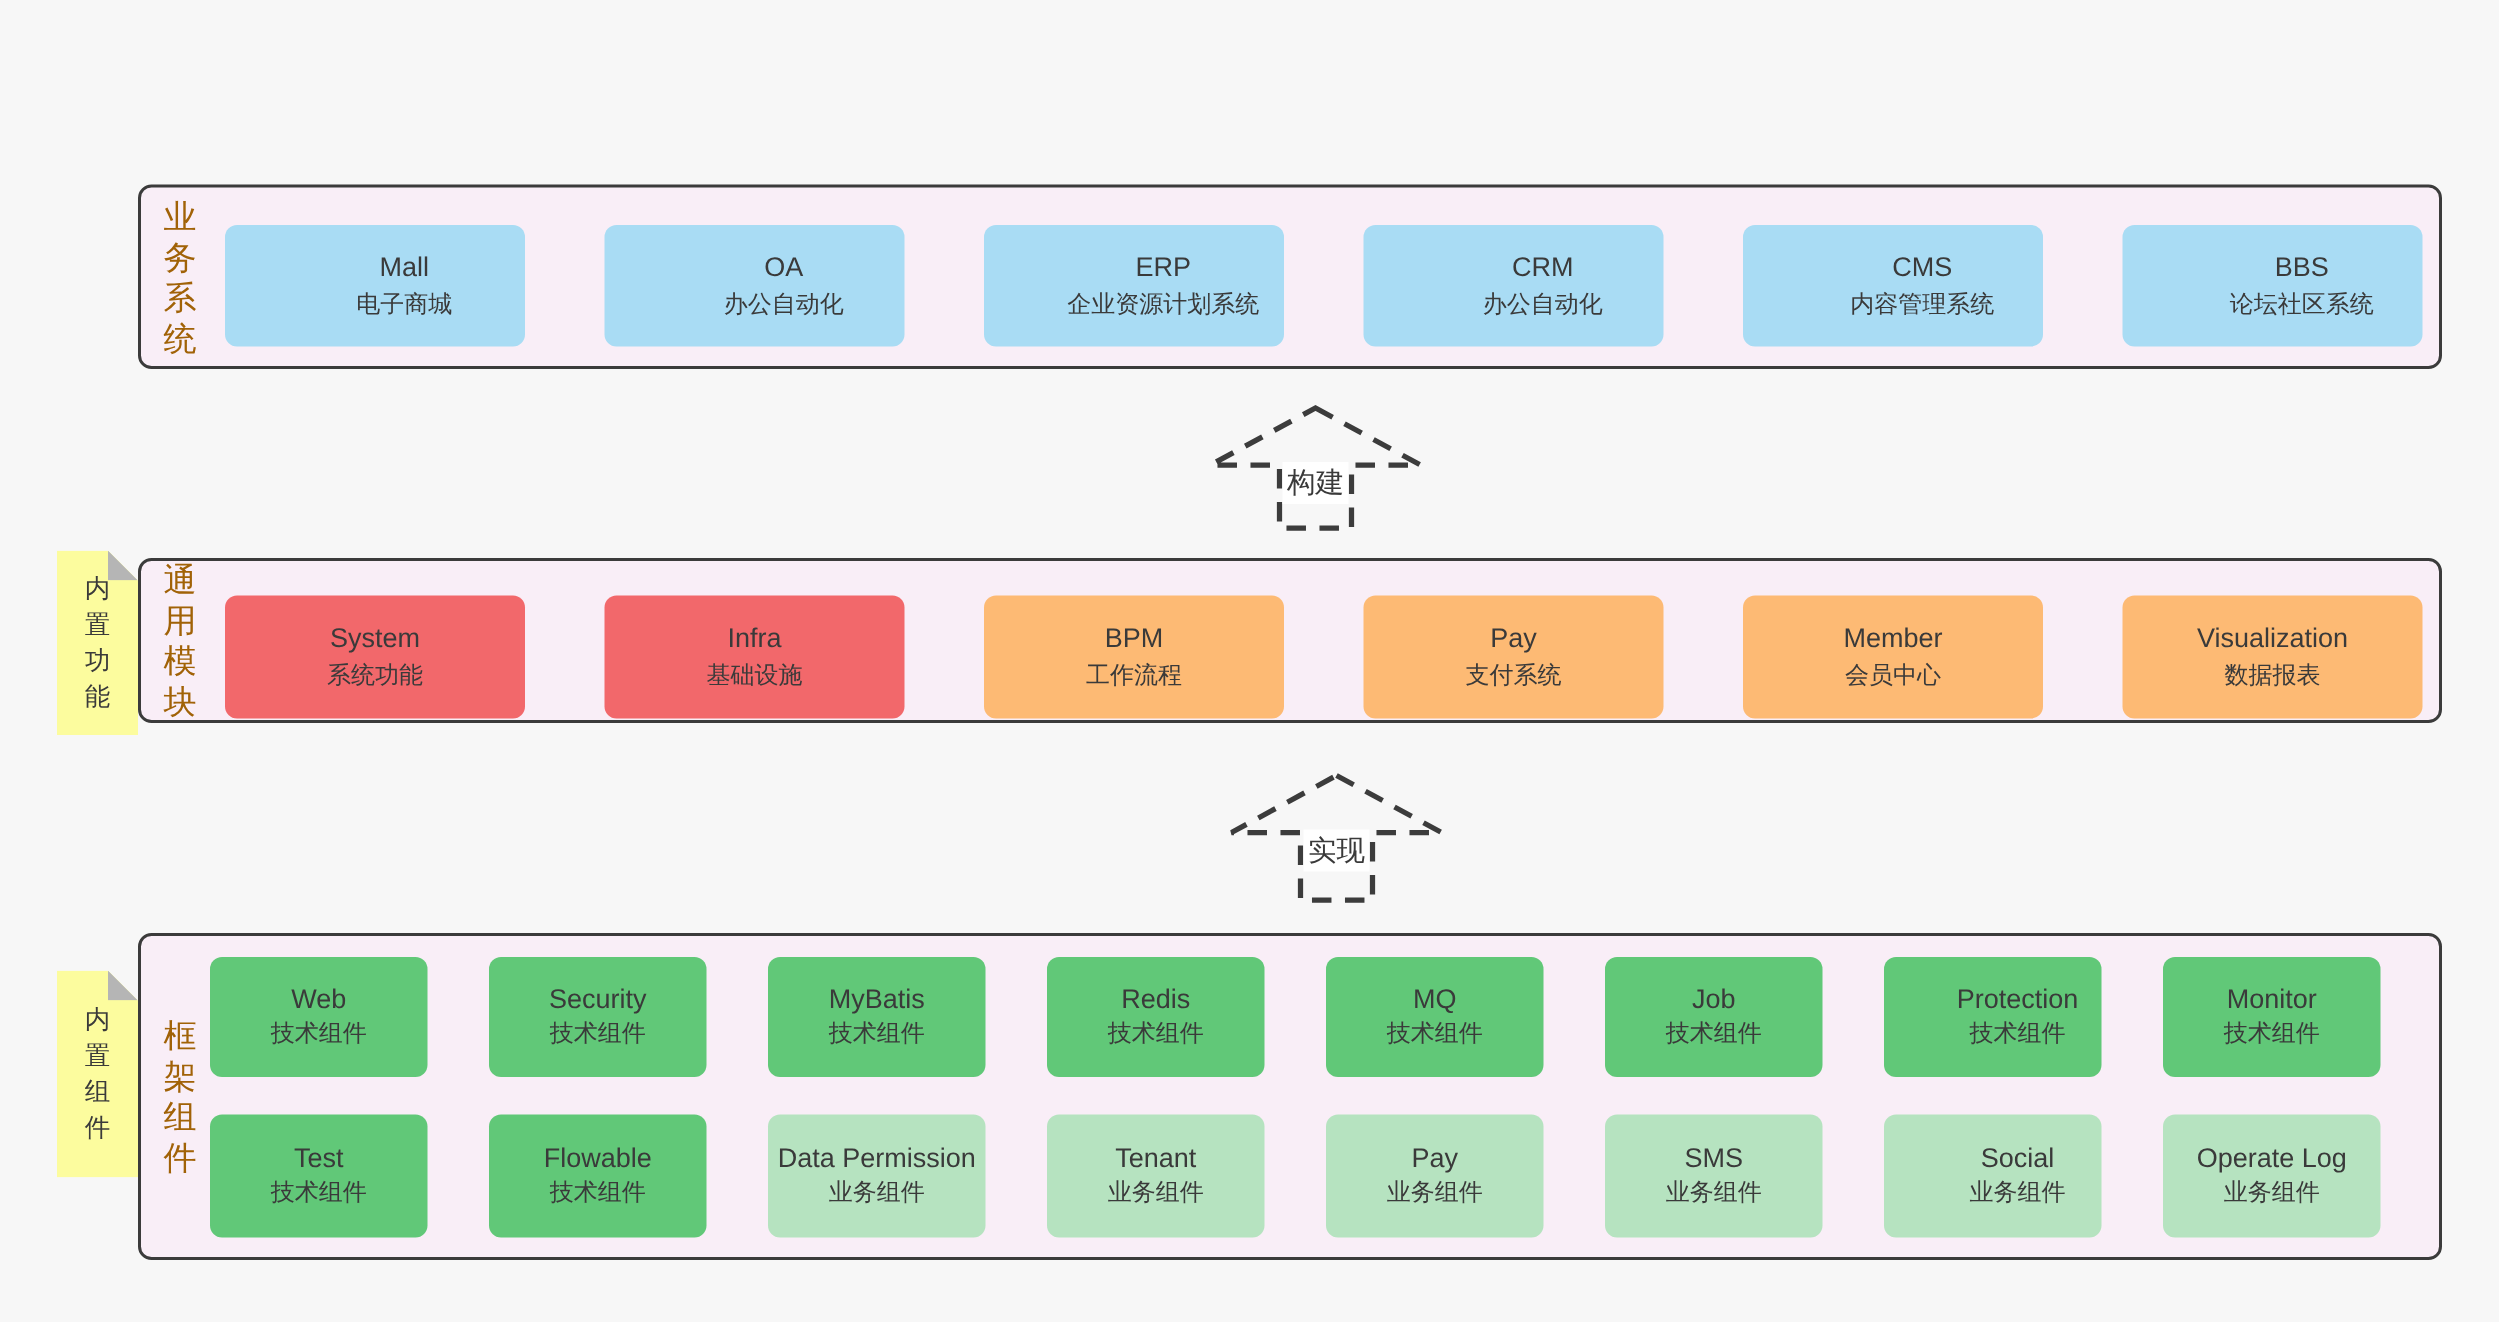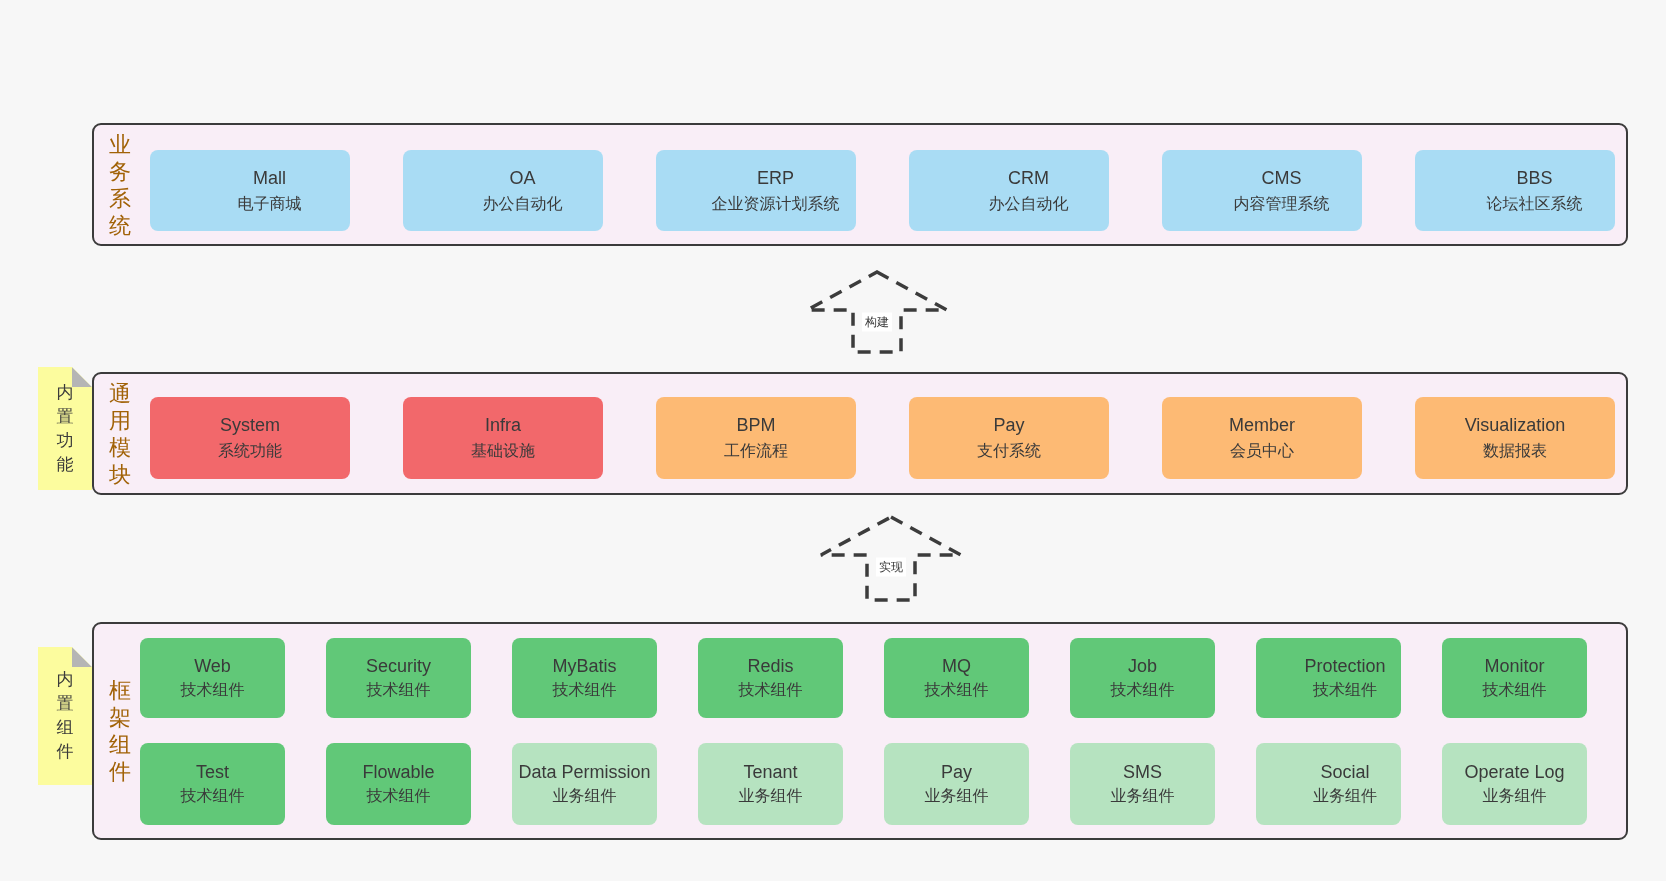--- a/index.html
+++ b/index.html
@@ -6,21 +6,21 @@
   html,body{margin:0;padding:0;}
   body{font-family:"Liberation Sans", sans-serif; color:#3a3a3a;}
   .canvas{position:relative; width:1666px; height:881px; background:#f7f7f7; overflow:hidden;}
 
   .layer{
     position:absolute; left:92px; width:1536px;
     background:#f9eef7; border:2px solid #3b3b3b; border-radius:9px;
     box-sizing:border-box; z-index:1;
   }
   #layer-business{top:123px; height:123px;}
-  #layer-modules{top:372px; height:123px;padding-left:32px;}
+  #layer-modules{top:372px; height:110px;padding-left:32px;}
   #layer-components{top:622px; height:218px;}
 
   .vlabel{
     position:absolute; left:12px; top:50%; transform:translateY(-50%);
     width:28px; font-size:22px; line-height:27px; text-align:center;
     word-break:break-all; color:#a16207; letter-spacing:0;
   }
 
   .box{
     position:absolute; border-radius:8px; box-sizing:border-box;
@@ -60,21 +60,21 @@
   }
   .note-text{
     width:20px; font-size:17px; line-height:24px; text-align:center;
     word-break:break-all; color:#3a3a3a;
   }
 
   .arrow-svg{position:absolute; z-index:1;}
   .arrow-line{fill:none; stroke:#3c3c3c; stroke-width:3.5; stroke-dasharray:13 9;}
   .arrow-label{
     position:absolute; transform:translate(-50%,-50%); background:#ffffff;
-    font-size:12px; padding:1px 3px; z-index:3; color:#3a3a3a; white-space:nowrap;
+    font-size:19px; padding:1px 3px; z-index:3; color:#3a3a3a; white-space:nowrap;
   }
 </style>
 </head>
 <body>
 
 <div class="canvas">
 
   <div class="layer" id="layer-business">
     <div class="vlabel">业务系统</div>
 

